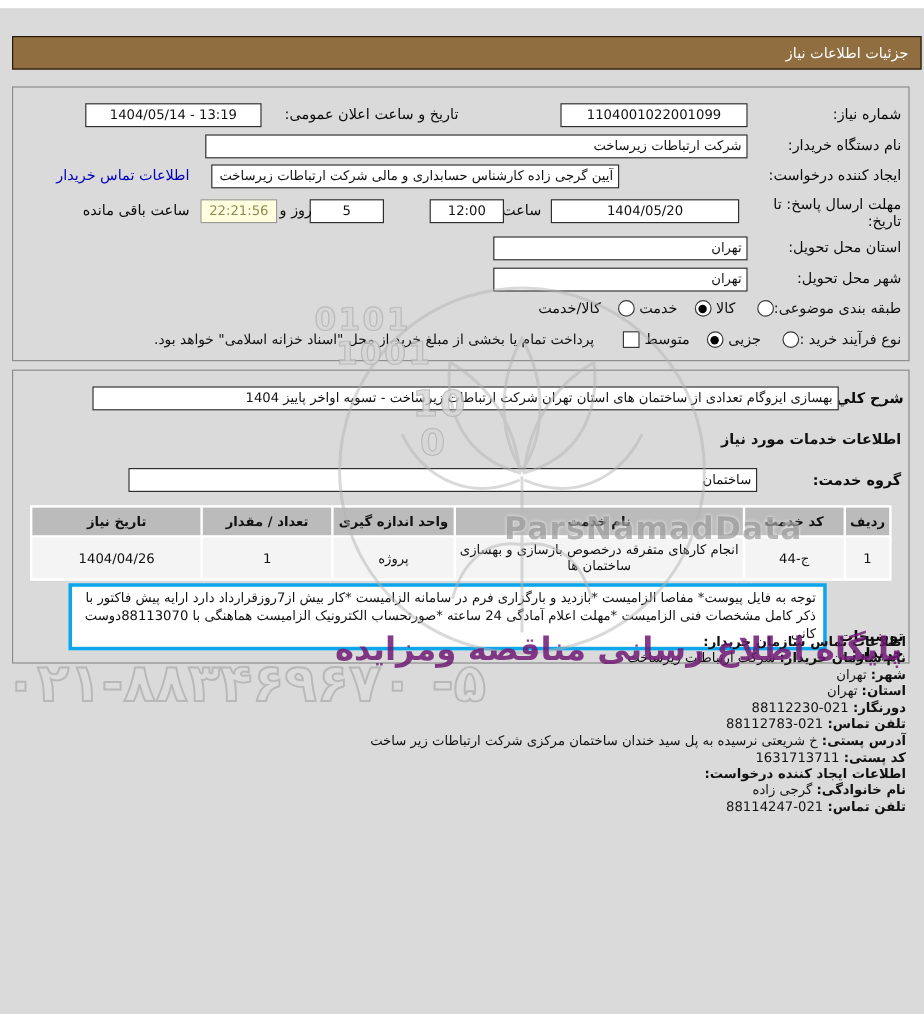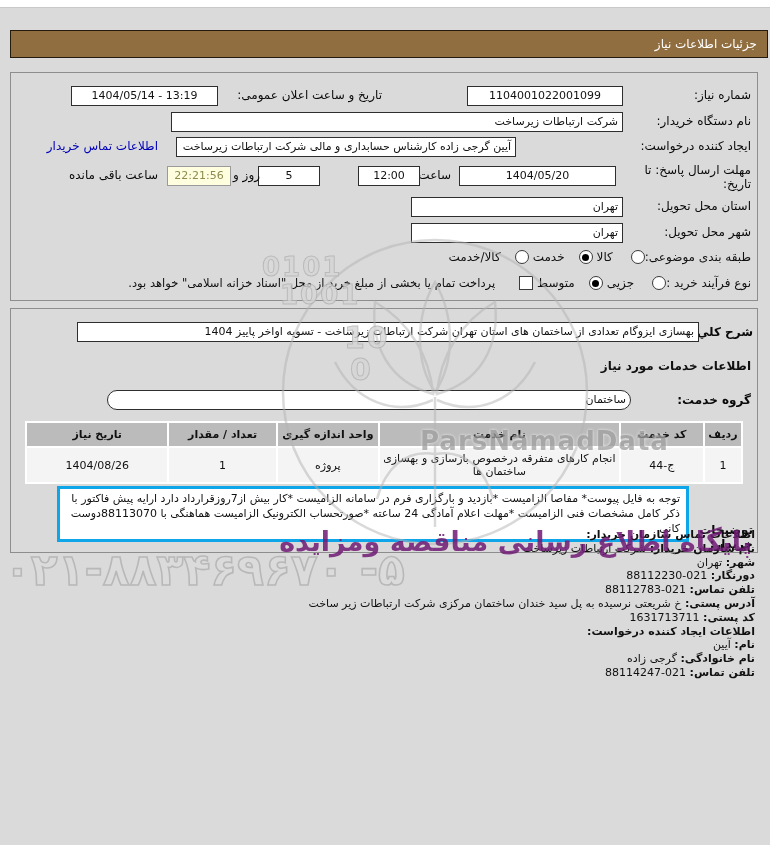--- a/index.html
+++ b/index.html
@@ -105,21 +105,21 @@
   </div>
 
   <div class="panel panel2">
 
     <div class="lbl b" style="top:16px;right:4px;">شرح کلي نیاز:</div>
     <div class="box rt" style="top:13px;right:58px;width:612px;">بهسازی ایزوگام تعدادی از ساختمان های استان تهران شرکت ارتباطات زیرساخت - تسویه اواخر پاییز 1404</div>
 
     <div class="heading" style="top:50px;right:6px;">اطلاعات خدمات مورد نیاز</div>
 
     <div class="lbl b" style="top:84px;right:6px;text-align:right;">گروه خدمت:</div>
-    <div class="box rt" style="top:81px;right:126px;width:514px;border-radius:10px;">ساختمان</div>
+    <div class="box rt" style="top:81px;right:126px;width:514px;">ساختمان</div>
 
     <table class="svc">
       <colgroup>
         <col style="width:36px">
           <col style="width:82px">
           <col style="width:238px">
         <col style="width:100px">
           <col style="width:106px">
           <col style="width:140px">
       </colgroup>
@@ -133,39 +133,39 @@
           <th>تاریخ نیاز</th>
         </tr>
       </thead>
       <tbody>
         <tr>
           <td>1</td>
           <td>ج-44</td>
           <td>انجام کارهای متفرقه درخصوص بازسازی و بهسازی ساختمان ها</td>
           <td>پروژه</td>
           <td>1</td>
-          <td class="ltrcell" style="direction:ltr;">1404/08/26</td>
+          <td class="ltrcell" style="direction:ltr;">1404/04/26</td>
         </tr>
       </tbody>
     </table>
 
     <div class="lbl b wraplbl" style="top:186px;right:4px;width:62px;margin-top:28px;">توضیحات خریدار:</div>
     <div class="bigbox" style="top:177px;right:68px;width:632px;height:56px;">توجه به فایل پیوست* مفاصا الزامیست *بازدید و بارگزاری فرم در سامانه الزامیست *کار بیش از7روزقرارداد دارد ارایه پیش فاکتور با ذکر کامل مشخصات فنی الزامیست *مهلت اعلام آمادگی 24 ساعته *صورتحساب الکترونیک الزامیست هماهنگی با 88113070دوست کانی</div>
   </div>
 
   <div class="contact">
     <div class="cl cb">اطلاعات تماس سازمان خریدار:</div>
     <div class="cl"><span class="cb">نام سازمان خریدار:</span> <span>شرکت ارتباطات زیرساخت</span></div>
     <div class="cl"><span class="cb">شهر:</span> <span>تهران</span></div>
+    <div class="cl"><span class="cb">استان:</span> <span>تهران</span></div>
     <div class="cl"><span class="cb">دورنگار:</span> <span class="ltrv">88112230-021</span></div>
     <div class="cl"><span class="cb">تلفن تماس:</span> <span class="ltrv">88112783-021</span></div>
     <div class="cl"><span class="cb">آدرس پستی:</span> <span>خ شریعتی نرسیده به پل سید خندان ساختمان مرکزی شرکت ارتباطات زیر ساخت</span></div>
     <div class="cl"><span class="cb">کد پستی:</span> <span class="ltrv">1631713711</span></div>
     <div class="cl cb">اطلاعات ایجاد کننده درخواست:</div>
-    <div class="cl"><span class="cb">نام:</span> <span>آیین</span></div>
     <div class="cl"><span class="cb">نام خانوادگی:</span> <span>گرجی زاده</span></div>
     <div class="cl"><span class="cb">تلفن تماس:</span> <span class="ltrv">88114247-021</span></div>
   </div>
 
   <div class="wm" style="left:265px;top:222px;">
     <svg width="340" height="340" viewBox="0 0 340 340">
       <g fill="none" stroke="#b4b4b4" stroke-width="2.5" opacity="0.5">
         <circle cx="170" cy="170" r="152"></circle>
         <path d="M170 60 C 150 95, 150 140, 170 170 C 190 140, 190 95, 170 60 Z"></path>
         <path d="M110 80 C 105 125, 125 160, 168 172 C 165 135, 145 100, 110 80 Z"></path>

